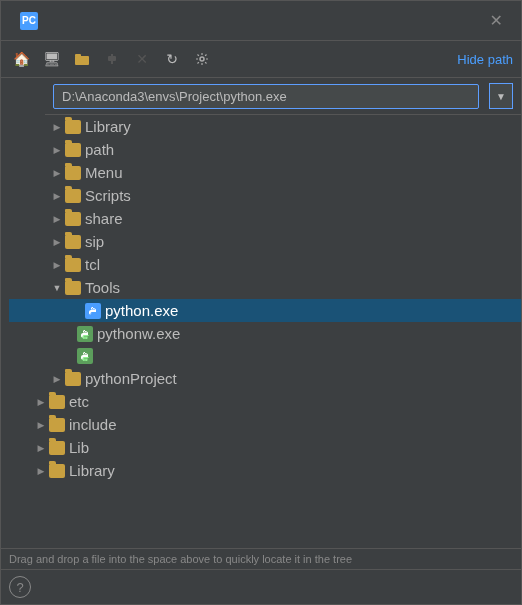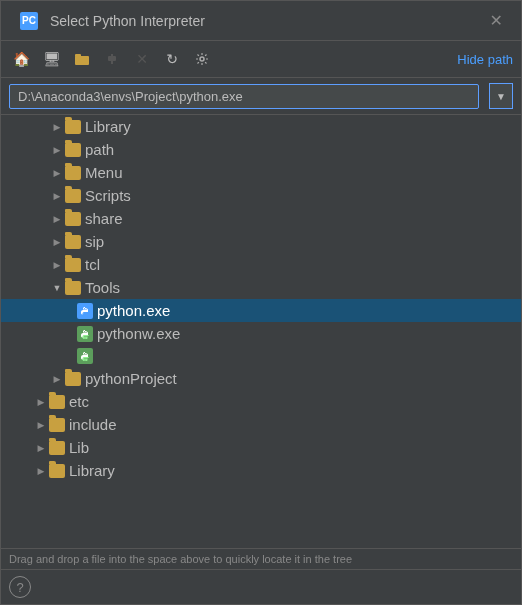--- a/index.html
+++ b/index.html
@@ -28,22 +28,22 @@
       padding: 8px 12px;
       display: flex;
       align-items: center;
       justify-content: space-between;
       border-bottom: 1px solid #555;
       min-height: 40px;
     }
 
     .title-bar-left {
       display: flex;
-      align-items: center;
-      gap: 12px;
+      align-items: flex-start;
+      gap: 20px;
       padding-left: 7px;
     }
 
     .app-icon {
       width: 18px;
       height: 18px;
       background: #4a9eff;
       border-radius: 2px;
       display: flex;
       align-items: center;
@@ -100,20 +100,21 @@
       border: none;
       font-size: 13px;
     }
 
     .path-bar {
       padding: 5px 8px;
       display: flex;
       align-items: center;
       gap: 10px;
       border-bottom: 1px solid #555;
+      margin-left: 44px;
     }
 
     .path-input {
       flex: 1;
       background: #45494a;
       border: 1px solid #5d9eff;
       color: #bbbbbb;
       padding: 4px 8px;
       font-size: 13px;
       outline: none;
@@ -156,20 +157,21 @@
     .tree-item {
       display: flex;
       align-items: center;
       padding: 3px 0;
       cursor: pointer;
       white-space: nowrap;
     }
 
     .tree-item.selected {
       background: #1a5276;
+      margin-left: 8px;
     }
 
     .tree-item .indent {
       display: inline-block;
       flex-shrink: 0;
     }
 
     .tree-arrow {
       width: 16px;
       height: 16px;
@@ -284,21 +286,20 @@
 </head>
 <body>
 
 <div class="dialog">
 
   <div class="title-bar">
     <div class="title-bar-left">
       <div class="app-icon">
         <span>PC</span>
       </div>
-      <span class="title-text">Select Python Interpreter</span>
     </div>
     <div class="close-btn">✕</div>
   </div>
 
   <div class="toolbar">
     <button class="toolbar-btn" title="Home">🏠</button>
     <button class="toolbar-btn" title="Computer">🖥</button>
     <button class="toolbar-btn" title="Open folder">
       <svg width="16" height="14" viewBox="0 0 16 14">
         <rect x="1" y="4" width="14" height="9" rx="1" fill="#c8a040"></rect>

